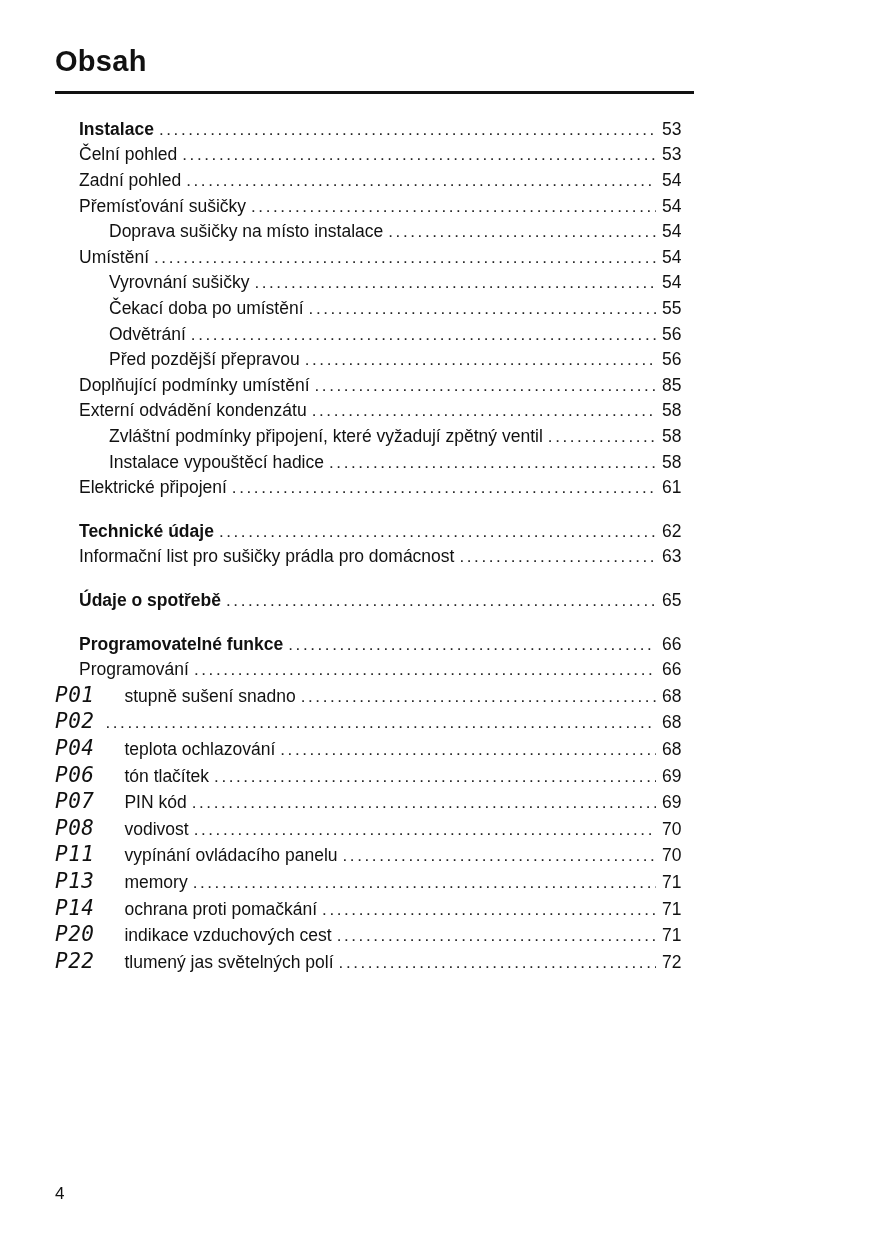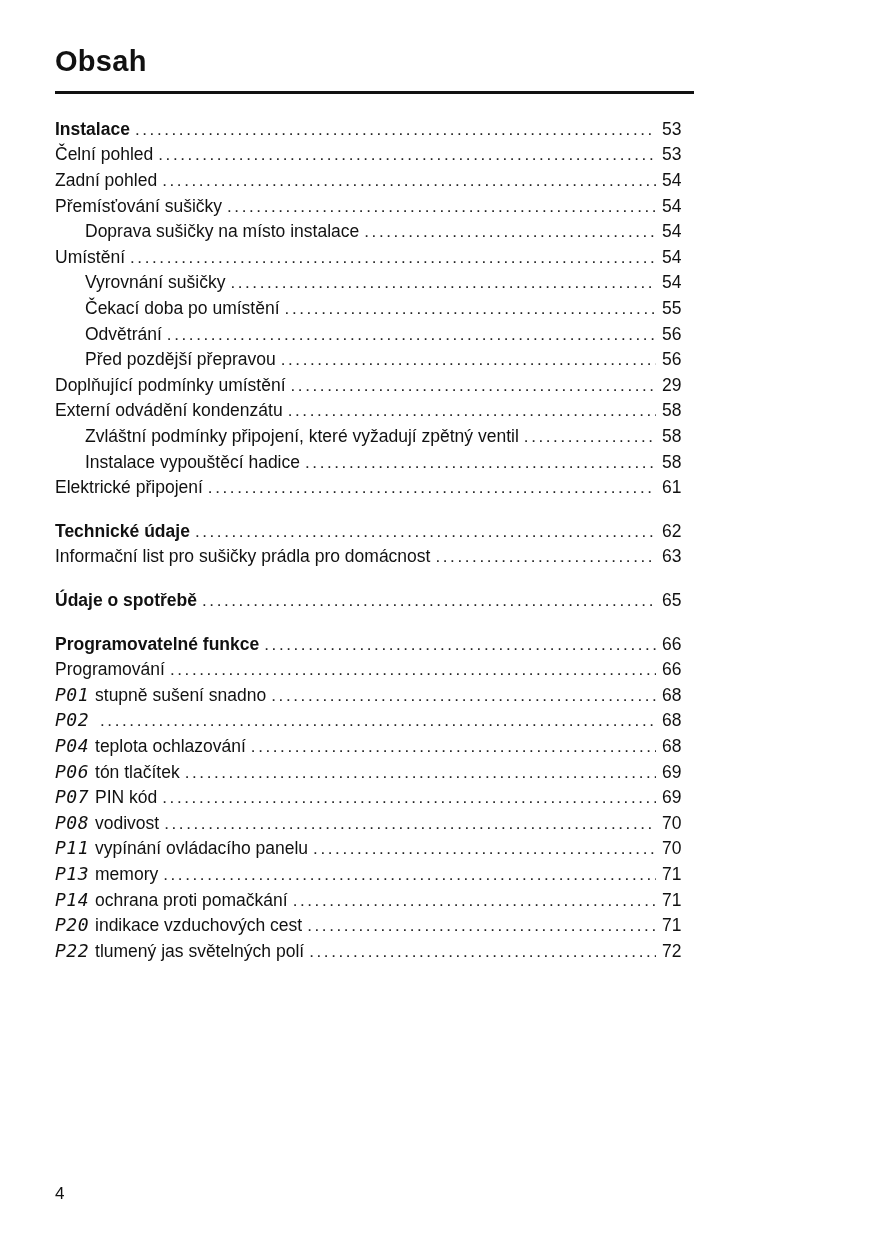--- a/index.html
+++ b/index.html
@@ -52,26 +52,27 @@
   }
   .row.ind {
     padding-left: 30px;
   }
   .row.gap {
     margin-top: 18px;
   }
   .code {
     font-family: "DejaVu Sans Mono", monospace;
     font-style: italic;
-    font-size: 18px;
+    font-size: 21px;
     margin-right: 6px;
     letter-spacing: 0.5px;
   }
   .lbl {
     flex-shrink: 0;
+    margin-left: 24px;
   }
   .dots {
     flex: 1 1 auto;
     overflow: hidden;
     white-space: nowrap;
     margin: 0 6px 0 5px;
     min-width: 10px;
   }
   .dots::after {
     content: "................................................................................................................................................................................................................";
@@ -147,21 +148,21 @@
           <span class="pg">56</span>
         </div>
         <div class="row ind">
           <span class="lbl">Před pozdější přepravou</span>
           <span class="dots"></span>
           <span class="pg">56</span>
         </div>
         <div class="row">
           <span class="lbl">Doplňující podmínky umístění</span>
           <span class="dots"></span>
-          <span class="pg">29</span>
+          <span class="pg">85</span>
         </div>
         <div class="row">
           <span class="lbl">Externí odvádění kondenzátu</span>
           <span class="dots"></span>
           <span class="pg">58</span>
         </div>
         <div class="row ind">
           <span class="lbl">Zvláštní podmínky připojení, které vyžadují zpětný ventil</span>
           <span class="dots"></span>
           <span class="pg">58</span>

